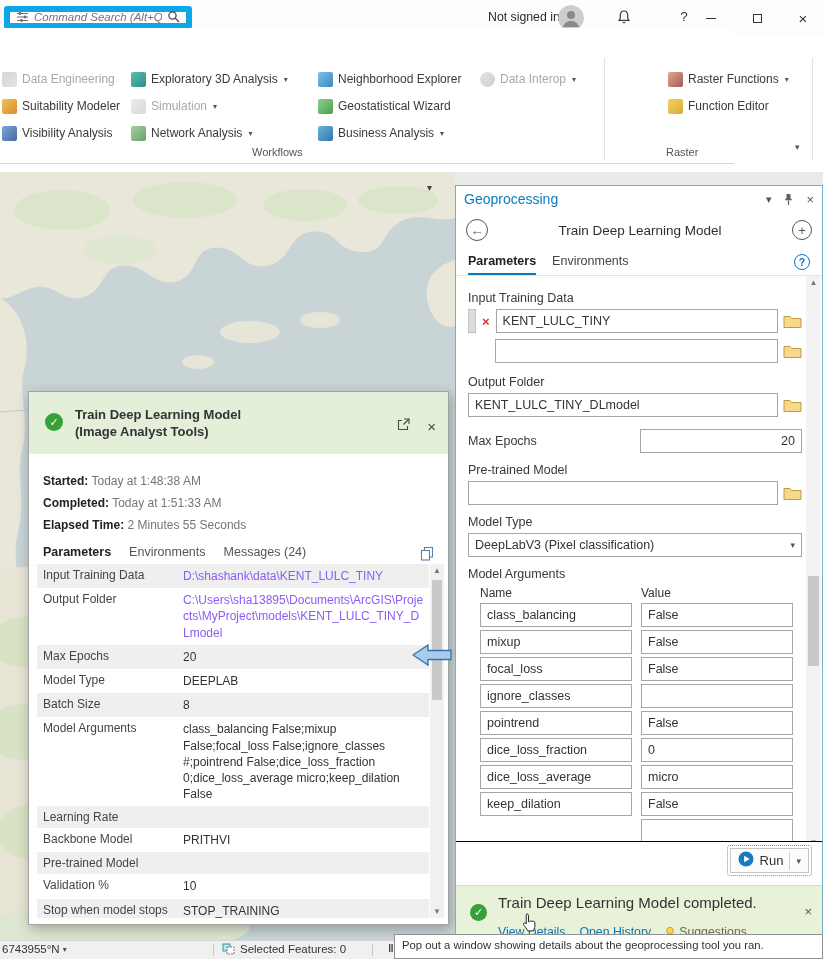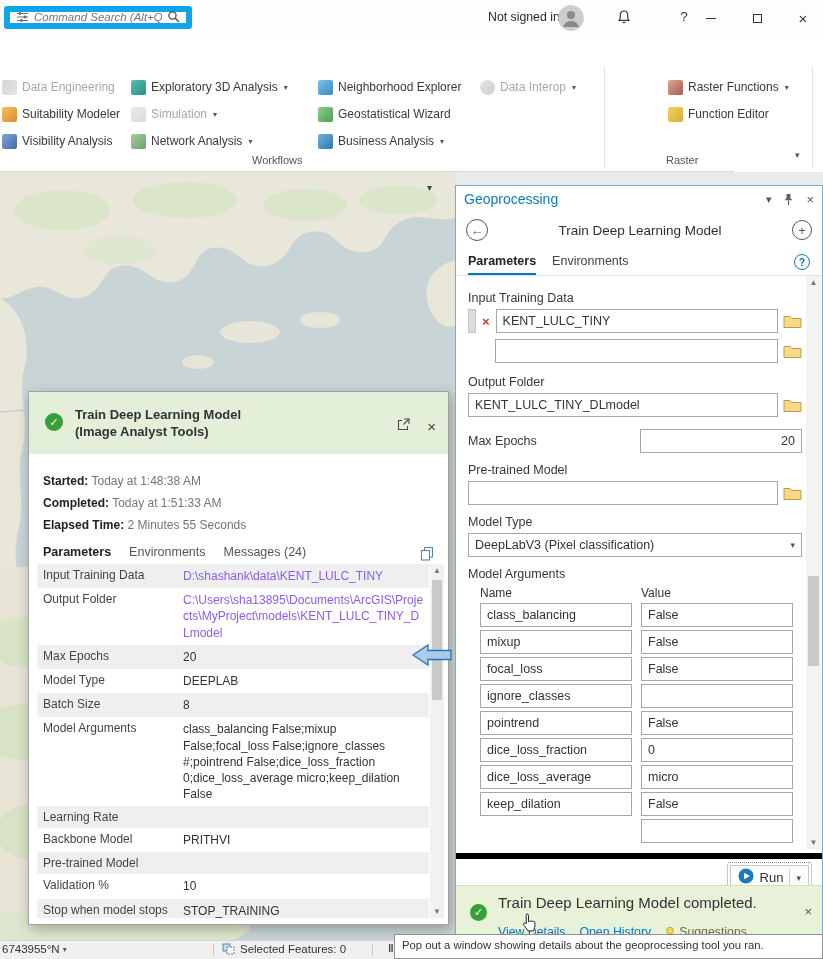--- a/index.html
+++ b/index.html
@@ -14,21 +14,21 @@
 .signin{position:absolute;left:488px;top:10px;font-size:12.3px;color:#2b2b2b}
 .avatar{position:absolute;left:558px;top:5px;width:26px;height:26px;border-radius:50%;overflow:hidden}
 .bell{position:absolute;left:616px;top:9px}
 .help-btn{position:absolute;left:676px;top:9px;font-size:13.5px;color:#333;width:16px;text-align:center}
 .winbtn{position:absolute;top:0;width:34px;height:36px;display:flex;align-items:center;justify-content:center}
 .min-glyph{width:10px;height:0;border-top:1.5px solid #333}
 .rest-glyph{width:9px;height:9px;border:1.2px solid #333}
 .close-glyph{font-size:15px;color:#333;line-height:1}
 
 
-.ribbon{position:absolute;left:0;top:36px;width:734px;height:136px;background:#fff}
+.ribbon{position:absolute;left:0;top:28px;width:734px;height:136px;background:#fff}
 .ritem{position:absolute;display:flex;align-items:center;gap:5px;height:22px;font-size:12px;color:#3a3a3a;white-space:nowrap;cursor:default}
 .ricon{width:15px;height:15px;border-radius:2px;flex:0 0 auto}
 .chev{font-size:8px;color:#555;margin-left:1px}
 .ritem.dis{color:#a8a8a8}
 .ritem.dis .ricon{filter:grayscale(1);opacity:.5}
 .ic-de{background:linear-gradient(135deg,#8fb3c6,#b9cdd8)}
 .ic-e3d{background:linear-gradient(135deg,#59c0b0,#2c8f85)}
 .ic-ne{background:linear-gradient(135deg,#7cc3ea,#3e85c0)}
 .ic-di{background:linear-gradient(135deg,#c9c9c9,#9f9f9f);border-radius:50%}
 .ic-rf{background:linear-gradient(135deg,#e0a98a,#a65959)}
@@ -71,21 +71,21 @@
 .folder{flex:0 0 auto;display:flex}
 .inline-label{flex:1;font-size:12.5px;color:#383838}
 .num-input{flex:0 0 auto;width:162px;justify-content:flex-end}
 .sel-chev{margin-left:auto;font-size:9px;color:#555}
 .ma-head{display:flex;margin:5px 0 3px 12px;font-size:12px;color:#333}
 .ma-head .nh{width:161px}
 .ma-row{display:flex;gap:9px;margin:0 0 3px 12px}
 .ma-name,.ma-value{flex:0 0 auto;width:152px}
 .gp-scroll{position:absolute;right:1px;top:90px;bottom:89px;width:15px;background:#f3f3f3;display:flex;flex-direction:column;align-items:center;justify-content:space-between;font-size:8px;color:#777;padding:2px 0}
 .gp-thumb{position:absolute;left:2px;top:300px;width:11px;height:90px;background:#c9c9c9}
-.gp-runbar{position:absolute;left:0;right:0;bottom:53px;height:32px;border-top:6px solid #000000;background:#fff}
+.gp-runbar{position:absolute;left:0;right:0;bottom:53px;height:44px;border-top:1px solid #000000;background:#fff}
 .run-outer{position:absolute;right:10px;top:3px;border:1px dotted #8f8f8f;border-radius:3px;padding:2px}
 .run-btn{display:flex;align-items:center;gap:6px;border:1px solid #c6c6c6;background:#fcfcfc;padding:2px 7px;font-size:13px;color:#333}
 .run-div{width:1px;height:18px;background:#cfcfcf}
 .run-chev{font-size:9px;color:#555}
 .gp-notif{position:absolute;left:0;right:0;bottom:0;height:53px;background:#e7f2d9;border-top:1px solid #cfe2ba}
 .notif-check{position:absolute;left:14px;top:18px;width:17px;height:17px;border-radius:50%;background:#38a038;color:#fff;font-size:11px;font-weight:bold;display:flex;align-items:center;justify-content:center}
 .notif-body{margin:8px 0 0 42px}
 .notif-msg{font-size:15px;color:#333}
 .notif-links{display:flex;align-items:center;gap:14px;margin-top:14px;font-size:12.3px}
 .link{color:#0b77bd}

